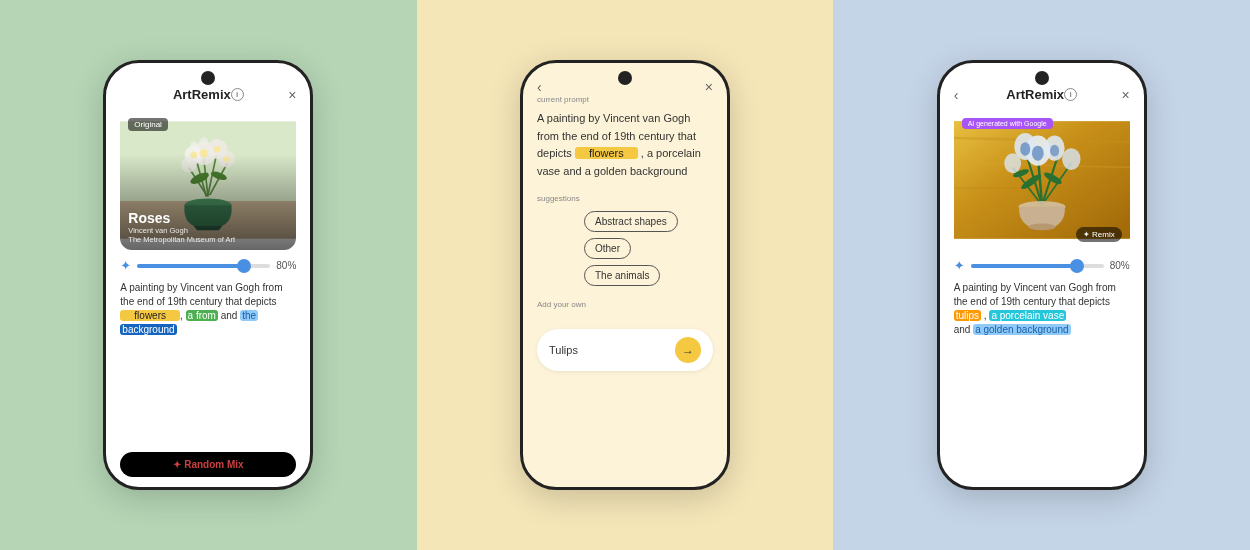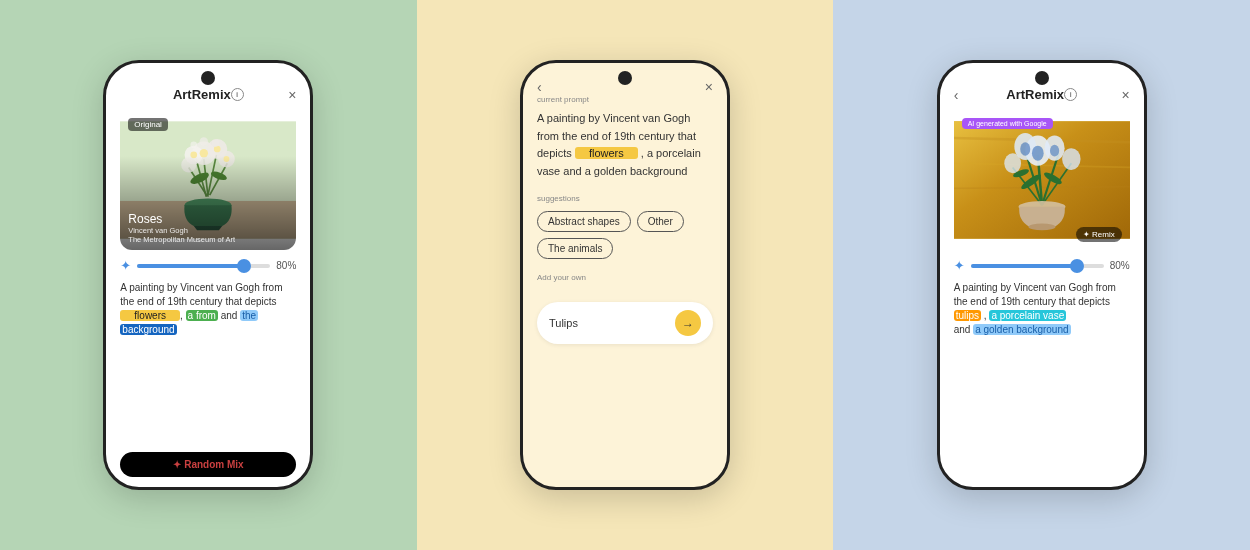--- a/index.html
+++ b/index.html
@@ -131,22 +131,22 @@
     .artwork-info {
       position: absolute;
       bottom: 0;
       left: 0;
       right: 0;
       background: linear-gradient(transparent, rgba(0,0,0,0.6));
       padding: 16px 8px 6px 8px;
     }
     .artwork-title {
       color: #fff;
-      font-size: 12px;
-      font-weight: 400;
+      font-size: 14px;
+      font-weight: 700;
       margin-top: 40px;
     }
     .artwork-artist, .artwork-museum {
       color: rgba(255,255,255,0.85);
       font-size: 7.5px;
     }
 
     
     .ai-badge {
       position: absolute;
@@ -326,20 +326,21 @@
     }
 
     .chip {
       border: 1.5px solid #555;
       border-radius: 16px;
       padding: 4px 10px;
       font-size: 10px;
       color: #333;
       background: transparent;
       cursor: pointer;
+      margin-left: 47px;
     }
 
     .add-own-label {
       font-size: 8px;
       color: #888;
       margin-bottom: 20px;
     }
 
     .add-own-input {
       background: #fff;

